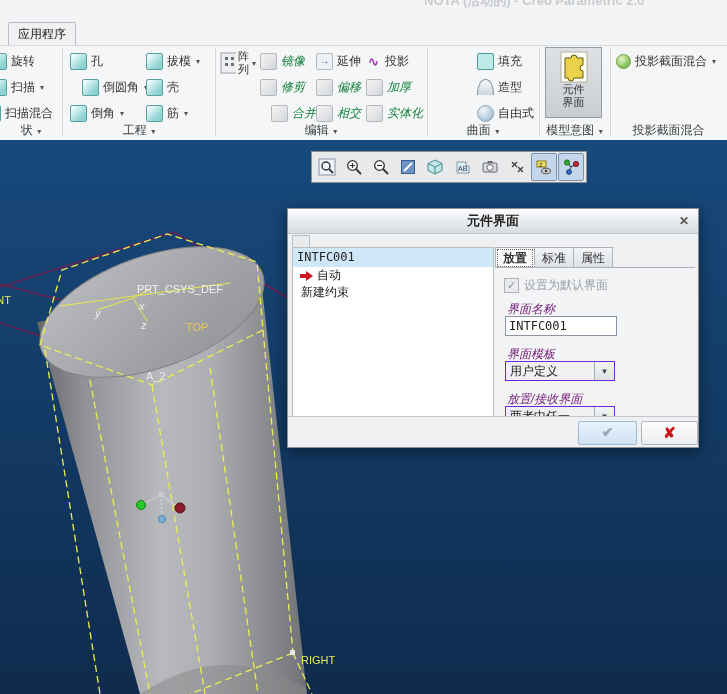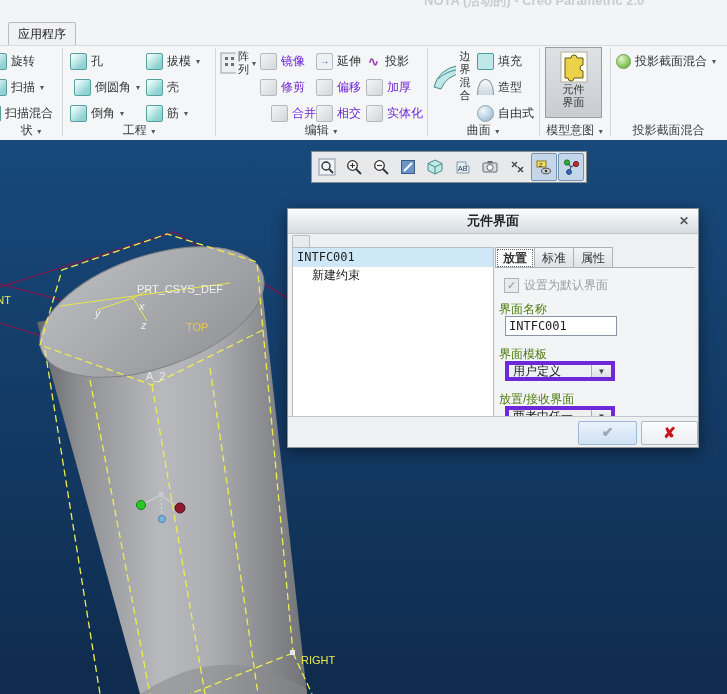--- a/index.html
+++ b/index.html
@@ -9,21 +9,21 @@
   .titlebar{position:absolute;left:0;top:0;width:727px;height:20px;background:#f3f4f5;overflow:hidden;}
   .wtitle{position:absolute;left:424px;top:-8px;font-size:13px;font-weight:bold;color:#c9cccf;white-space:nowrap;}
   .tabrow{position:absolute;left:0;top:20px;width:727px;height:25px;background:#f3f4f5;border-bottom:1px solid #d8dbde;}
   .apptab{position:absolute;left:8px;top:2px;width:66px;height:22px;line-height:22px;text-align:center;
           background:#f0f1f3;border:1px solid #b7bdc3;border-bottom:none;border-radius:2px 2px 0 0;color:#222;}
   
   .ribbon{position:absolute;left:0;top:46px;width:727px;height:94px;background:#f5f6f7;}
   .gdiv{position:absolute;top:2px;width:1px;height:88px;background:#d2d6da;}
   .ri{position:absolute;height:18px;display:flex;align-items:center;gap:4px;white-space:nowrap;cursor:default;}
   .ri .lb{color:#333;}
-  .ri.dis .lb{color:#6d28d9;}
+  .ri.dis .lb{color:#15803d;font-style:italic;}
   .da{font-size:8px;color:#555;margin-left:1px;}
   .ic{width:15px;height:15px;display:inline-block;border-radius:2px;flex:none;}
   .ic.teal{background:linear-gradient(135deg,#eafafa 15%,#8ed2d2 75%);border:1px solid #56a0a0;}
   .ic.gray{background:linear-gradient(135deg,#f4f5f6,#d3d6d9);border:1px solid #b5b9bd;}
   .ic.purp{background:none;border:none;color:#9b3fb5;font-weight:bold;font-size:13px;line-height:15px;text-align:center;}
   .ic.bluea{background:#eef1f4;border:1px solid #b5b9bd;color:#3a5fc0;font-size:10px;line-height:13px;text-align:center;}
   .ic.sphereG{border-radius:50%;background:radial-gradient(circle at 35% 30%,#e2f4cc,#8cc860 60%,#5a9a38);border:1px solid #6f9f4c;width:13px;height:13px;}
   .ic.sphereB{border-radius:50%;background:radial-gradient(circle at 35% 30%,#f2f8fc,#b8cede 60%,#8aa4ba);border:1px solid #90a6b8;}
   .ic.dome{border:1px solid #8a96a4;border-bottom:none;border-radius:50% 50% 0 0/90% 90% 0 0;background:linear-gradient(#f8fafc,#ccd6de);}
   .ic.fillsq{background:#bfe8e8;border:1px solid #4a9a9a;}
@@ -56,24 +56,24 @@
   .red-arrow::after{content:"";position:absolute;left:6px;top:-0.5px;border-left:7px solid #cc1822;border-top:5px solid transparent;border-bottom:5px solid transparent;}
   .dpanel{position:absolute;left:206px;top:38px;width:202px;height:172px;}
   .dtabs{position:absolute;left:1px;top:0;height:18px;display:flex;}
   .dtab{height:20px;line-height:20px;padding:0 7px;background:linear-gradient(#f2f4f6,#dde1e5);
         border:1px solid #adb2b8;border-left:none;color:#333;}
   .dtab:first-child{border-left:1px solid #adb2b8;}
   .dtab.active{background:#fdfdfd;font-weight:bold;border-bottom:1px solid #fdfdfd;outline:1px dotted #666;outline-offset:-3px;}
   .dcontent{position:absolute;left:1px;top:20px;width:200px;height:152px;border-top:1px solid #adb2b8;background:#f3f4f6;}
   .chkrow{position:absolute;left:9px;top:9px;display:flex;align-items:center;gap:5px;color:#9aa0a6;}
   .chkbox{width:13px;height:13px;background:#e8eaec;border:1px solid #b0b4b8;color:#8a9096;font-size:11px;line-height:12px;text-align:center;}
-  .flabel{position:absolute;left:4px;color:#4d7c0f;}
+  .flabel{position:absolute;left:12px;color:#701a75;font-style:italic;}
   .finput{position:absolute;left:10px;width:104px;height:18px;background:#fff;border:1px solid #8a96a6;
           font-family:"DejaVu Sans Mono",monospace;font-size:12px;color:#222;padding:0 3px;}
-  .combo{position:absolute;left:10px;width:110px;height:20px;background:#eef0f2;border:4px solid #6d28d9;
+  .combo{position:absolute;left:10px;width:110px;height:20px;background:#eef0f2;border:1px solid #6d28d9;
          box-sizing:border-box;display:flex;align-items:center;}
   .combo .cval{flex:1;padding-left:4px;color:#222;}
   .combo .cbtn{width:19px;height:100%;background:linear-gradient(#f2f4f6,#dde1e5);border-left:1px solid #a8adb2;
                display:flex;align-items:center;justify-content:center;font-size:8px;color:#444;}
   .dfoot{position:absolute;left:0;bottom:0;width:100%;height:30px;border-top:1px solid #c2c6ca;background:#eef0f2;}
   .okbtn{position:absolute;left:290px;top:4px;width:57px;height:22px;background:linear-gradient(#e9f2fb,#cfe2f3);
          border:1px solid #9db9d4;border-radius:2px;text-align:center;line-height:21px;color:#9aa8b6;font-weight:bold;font-size:14px;}
   .cxbtn{position:absolute;left:353px;top:4px;width:55px;height:22px;background:linear-gradient(#fbfcfd,#eceeef);
          border:1px solid #b2b6ba;border-radius:2px;text-align:center;line-height:21px;color:#cc1518;font-weight:bold;font-size:15px;}
 </style>
@@ -106,21 +106,21 @@
     </div>
   <div class="ri" style="left:-16px;top:58px">
     <span class="ic teal"></span>
     <span class="lb">扫描混合</span>
     </div>
 
   <div class="ri" style="left:70px;top:6px">
     <span class="ic teal"></span>
     <span class="lb">孔</span>
     </div>
-  <div class="ri" style="left:74px;top:32px">
+  <div class="ri" style="left:82px;top:32px">
     <span class="ic teal"></span>
     <span class="lb">倒圆角</span>
     <span class="da">▾</span>
     </div>
   <div class="ri" style="left:70px;top:58px">
     <span class="ic teal"></span>
     <span class="lb">倒角</span>
     <span class="da">▾</span>
     </div>
   <div class="ri" style="left:146px;top:6px">
@@ -181,27 +181,20 @@
     </div>
   <div class="ri dis" style="left:316px;top:58px">
     <span class="ic gray"></span>
     <span class="lb">相交</span>
     </div>
   <div class="ri dis" style="left:366px;top:58px">
     <span class="ic gray"></span>
     <span class="lb">实体化</span>
     </div>
 
-  <div class="bigbtn" style="left:430px;top:4px;width:44px">
-    <svg width="34" height="30">
-      <path d="M4 26 Q8 8 30 4 L32 12 Q16 15 11 28 Z" fill="#bfe8e8" stroke="#4a8a8a"></path>
-      <path d="M8 18 Q16 10 31 8" fill="none" stroke="#4a8a8a"></path>
-    </svg>
-    <span class="biglbl" style="width:24px">边界混合</span>
-  </div>
   <div class="ri" style="left:477px;top:6px">
     <span class="ic fillsq"></span>
     <span class="lb">填充</span>
     </div>
   <div class="ri" style="left:477px;top:32px">
     <span class="ic dome"></span>
     <span class="lb">造型</span>
     </div>
   <div class="ri" style="left:477px;top:58px">
     <span class="ic sphereB"></span>
@@ -379,21 +372,25 @@
     </div>
 </div>
 
 <div class="dialog">
   <div class="dtitle">元件界面</div>
   <div class="dclose">✕</div>
   <div class="dstub"></div>
 
   <div class="dtree">
     <div class="trow sel">INTFC001</div>
-    <div class="titem" style="padding-left:19px">
+    <div class="titem">
+      <span class="red-arrow"></span>
+      <span>自动</span>
+      </div>
+    <div class="titem" style="padding-left:8px">
       <span>新建约束</span>
       </div>
   </div>
 
   <div class="dpanel">
     <div class="dtabs">
       <div class="dtab active">放置</div>
       <div class="dtab">标准</div>
       <div class="dtab">属性</div>
     </div>

